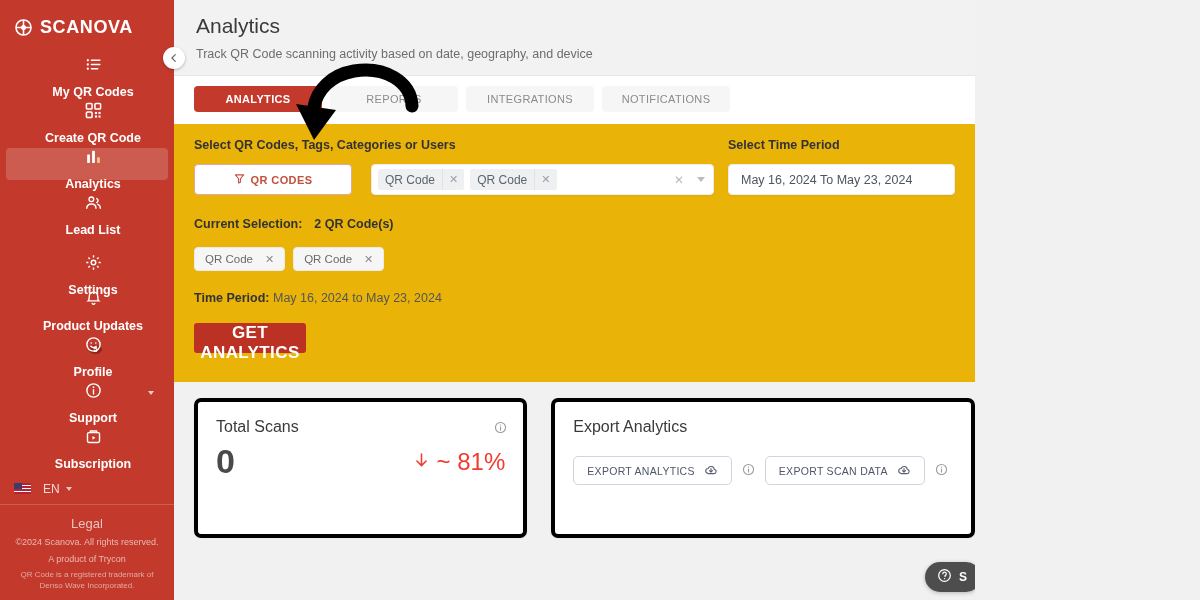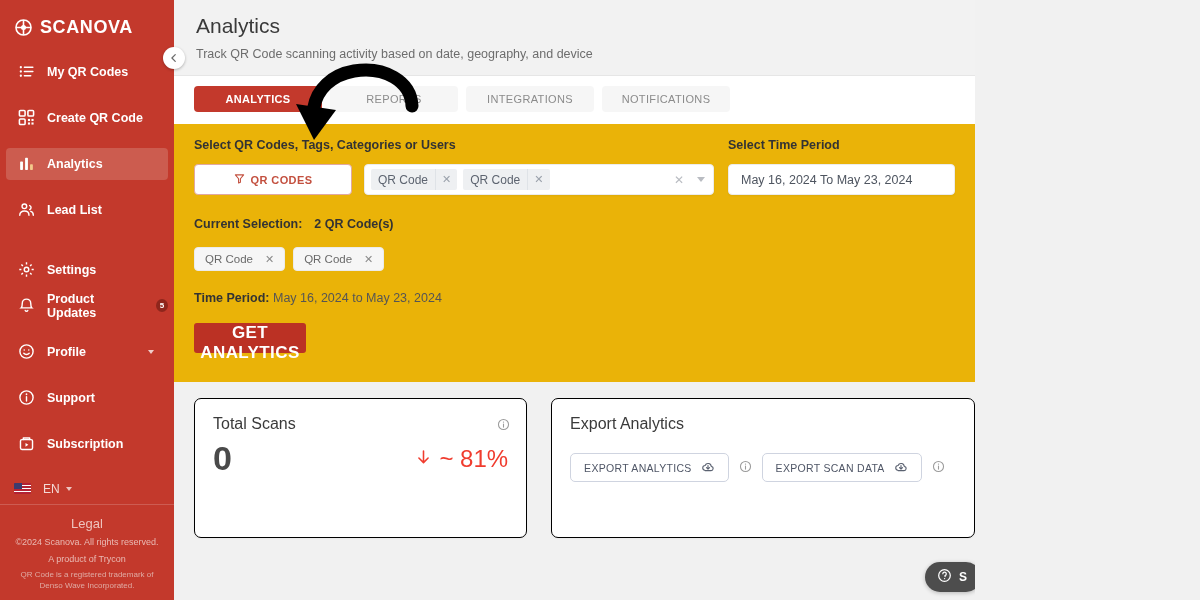--- a/index.html
+++ b/index.html
@@ -27,21 +27,21 @@
   .logo-mark { width: 19px; height: 19px; flex: 0 0 19px; }
   .logo-text {
     font-size: 18px; font-weight: bold; letter-spacing: 0.6px; color: #fff;
   }
   .nav { margin-top: 14px; }
   .nav-item {
     display: flex; align-items: center; gap: 12px;
     height: 32px; margin: 0 6px 0 6px;
     padding-left: 12px; border-radius: 4px;
     font-size: 12.5px; font-weight: bold; color: #fff;
-    cursor: pointer; position: relative;
+    cursor: pointer; position: relative; flex-direction: column;
   }
   .nav-item.active { background: #cc5c4f; }
   .nav-ico { width: 17px; height: 17px; flex: 0 0 17px; display:block; }
   .nav-gap { height: 14px; }
   .nav-spacer { flex: 1 1 auto; min-height: 4px; }
 
   .badge {
     display: inline-flex; align-items: center; justify-content: center;
     width: 13px; height: 13px; border-radius: 50%;
     background: #8f261c; color: #fff;
@@ -116,21 +116,21 @@
   .tab.active { background: #c3392c; color: #fff; font-weight: bold; }
 
   .panel {
     background: #eab308; margin: 0 0 0 0; padding: 14px 20px 20px 20px;
   }
   .panel-row { display: flex; gap: 0; }
   .col-left { width: 520px; }
   .col-right { flex: 1 1 auto; padding-left: 14px; }
   .field-label { font-size: 12.5px; color: #333; font-weight: bold; margin-bottom: 12px; }
 
-  .filter-row { display: flex; gap: 12px; align-items: center; }
+  .filter-row { display: flex; gap: 19px; align-items: center; }
   .qr-codes-btn {
     width: 158px; height: 31px;
     border: 1px solid #e0a8a2; border-radius: 4px;
     background: #fff; color: #c3503f;
     display: flex; align-items: center; justify-content: center; gap: 6px;
     font-size: 11px; font-weight: bold; letter-spacing: 0.4px; cursor: pointer;
   }
   .multiselect {
     flex: 1 1 auto; height: 31px; background: #fff;
     border: 1px solid #ececec; border-radius: 4px;
@@ -179,21 +179,21 @@
   .get-btn {
     margin-top: 18px; width: 112px; height: 30px;
     background: #bb3124; color: #fff; border: none; border-radius: 3px;
     font-size: 17px; font-weight: bold; letter-spacing: 0.4px;
     font-family: "Liberation Sans", sans-serif; cursor: pointer;
   }
 
   
   .cards { display: flex; gap: 24px; padding: 16px 0 0 20px; }
   .card {
-    background: #fff; border: 1px solid #000000; border-radius: 7px;
+    background: #fff; border: 4px solid #000000; border-radius: 7px;
     box-shadow: 0 1px 2px rgba(0,0,0,0.04);
     padding: 16px 18px;
   }
   .card-scans { width: 428px; height: 140px; position: relative; }
   .card-export { width: 548px; height: 140px; position: relative; }
   .card-title { font-size: 16px; color: #3a3a3a; }
   .info-ico { position: absolute; top: 18px; right: 16px; cursor: pointer; }
   .scan-row { display: flex; align-items: center; margin-top: 6px; }
   .scan-num { font-size: 34px; font-weight: bold; color: #4a4a4a; }
   .scan-delta {

